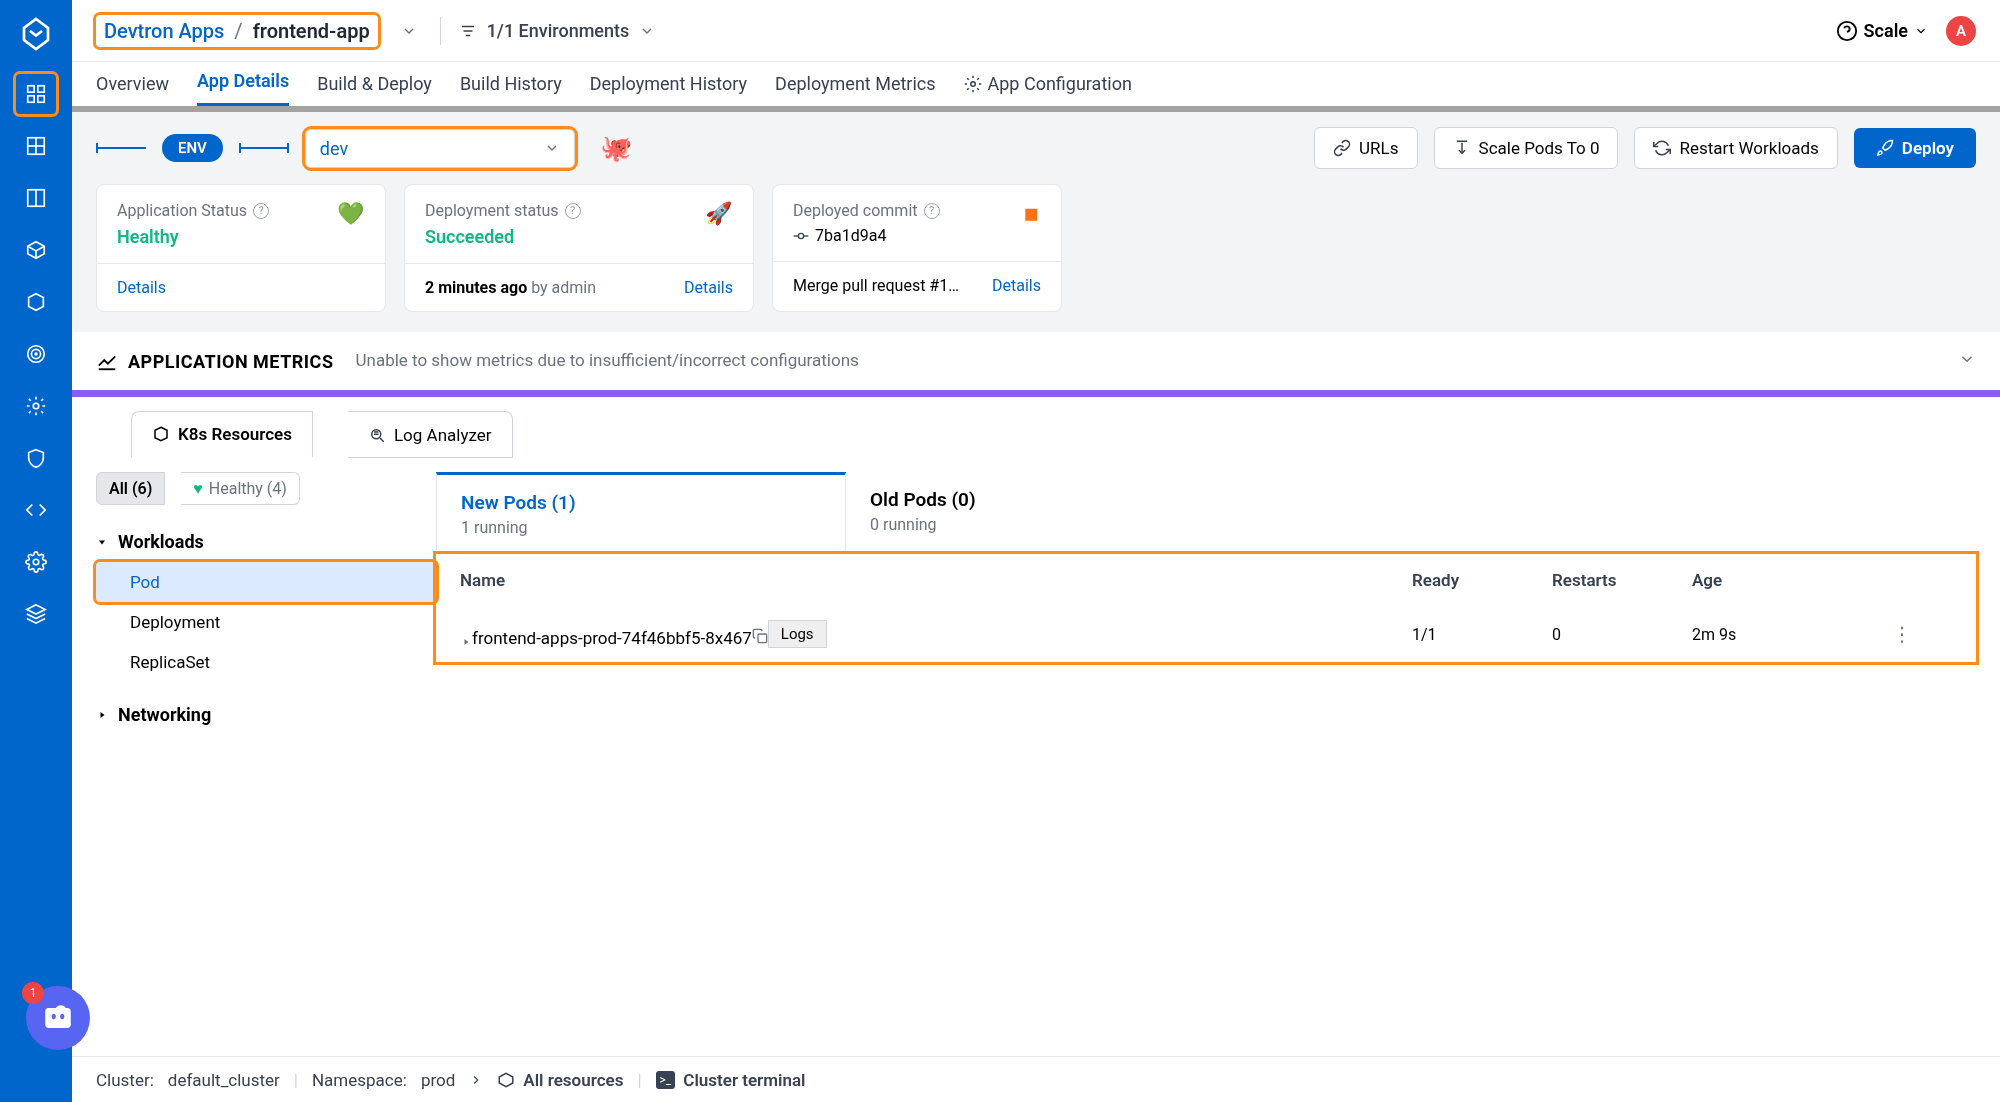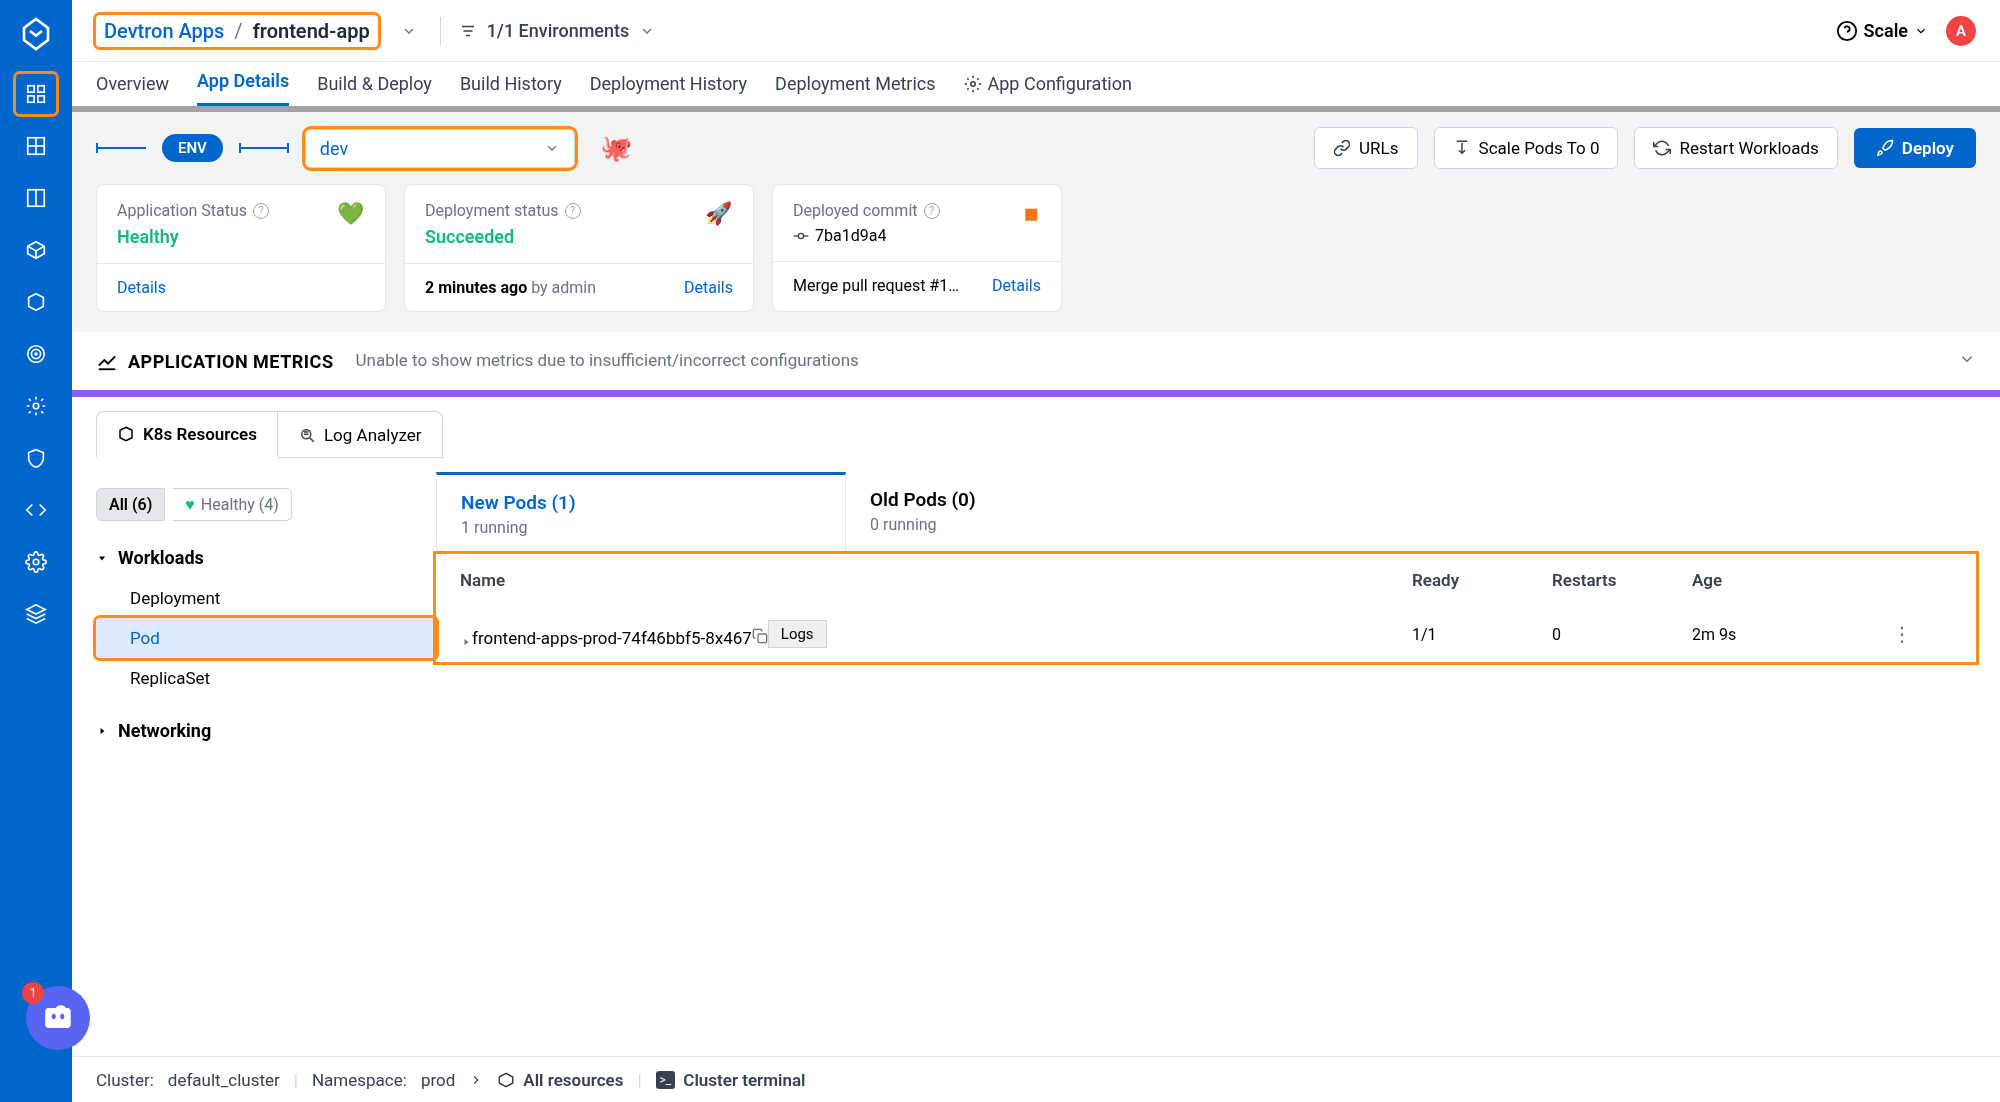--- a/index.html
+++ b/index.html
@@ -58,28 +58,28 @@
 .heart-ico { color: #10b981; font-size: 22px; }
 .rocket-ico { font-size: 22px; }
 .git-ico { color: #f97316; transform: rotate(45deg); display: inline-block; font-size: 22px; }
 
 .metrics-bar { padding: 18px 24px; display: flex; gap: 22px; border-bottom: 7px solid #8b5cf6; }
 .metrics-bar .title { font-size: 18px; font-weight: 700; letter-spacing: 0.5px; display: flex; align-items: center; gap: 10px; }
 .metrics-bar .msg { font-size: 17px; color: #6b7280; }
 .metrics-bar .exp { margin-left: auto; cursor: pointer; }
 
 .subtabs { padding: 14px 24px; display: flex; gap: 0; }
-.subtab { border: 1px solid #d1d5db; padding: 12px 20px; font-size: 17px; display: flex; align-items: center; gap: 8px; cursor: pointer; }
+.subtab { border: 1px solid #d1d5db; padding: 12px 20px; font-size: 17px; display: flex; align-items: center; gap: 8px; cursor: pointer; margin-left: 35px; }
 .subtab.active { background: #fff; font-weight: 600; border-bottom: 2px solid #fff; }
 .subtab:first-child { border-radius: 8px 0 0 0; }
 .subtab:last-child { border-radius: 0 8px 0 0; border-left: none; }
 
 .content { display: flex; padding: 0 24px; flex: 1; }
 .left-panel { width: 340px; }
-.filter-pills { display: flex; gap: 8px; margin-bottom: 16px; margin-top: 16px; }
+.filter-pills { display: flex; gap: 16px; margin-bottom: 16px; }
 .fpill { border: 1px solid #d1d5db; padding: 6px 12px; font-size: 16px; cursor: pointer; }
 .fpill.active { background: #e5e7eb; font-weight: 600; }
 .fpill:first-child { border-radius: 6px 0 0 6px; }
 .fpill:last-child { border-radius: 0 6px 6px 0; border-left: none; display: flex; align-items: center; gap: 6px; }
 .tree-group { margin-bottom: 12px; }
 .tree-header { display: flex; align-items: center; gap: 10px; font-size: 18px; font-weight: 700; padding: 10px 0; cursor: pointer; }
 .tree-item { padding: 10px 10px 10px 34px; font-size: 17px; cursor: pointer; border-radius: 4px; }
 .tree-item.active { background: #dbeafe; color: #0066cc; outline: 3px solid #ff8c1a; }
 
 .right-panel { flex: 1; }
@@ -397,22 +397,22 @@
           <span style="color:#6b7280">Healthy (4)</span>
         </div>
       </div>
       <div class="tree-group">
         <div class="tree-header">
           <svg width="12" height="12" viewBox="0 0 24 24" fill="#000">
               <polygon points="6 9 18 9 12 17"></polygon>
             </svg>
           <span>Workloads</span>
         </div>
+        <div class="tree-item active">Pod</div>
         <div class="tree-item">Deployment</div>
-        <div class="tree-item active">Pod</div>
         <div class="tree-item">ReplicaSet</div>
       </div>
       <div class="tree-group">
         <div class="tree-header">
           <svg width="12" height="12" viewBox="0 0 24 24" fill="#000">
               <polygon points="9 6 17 12 9 18"></polygon>
             </svg>
           <span>Networking</span>
         </div>
       </div>

